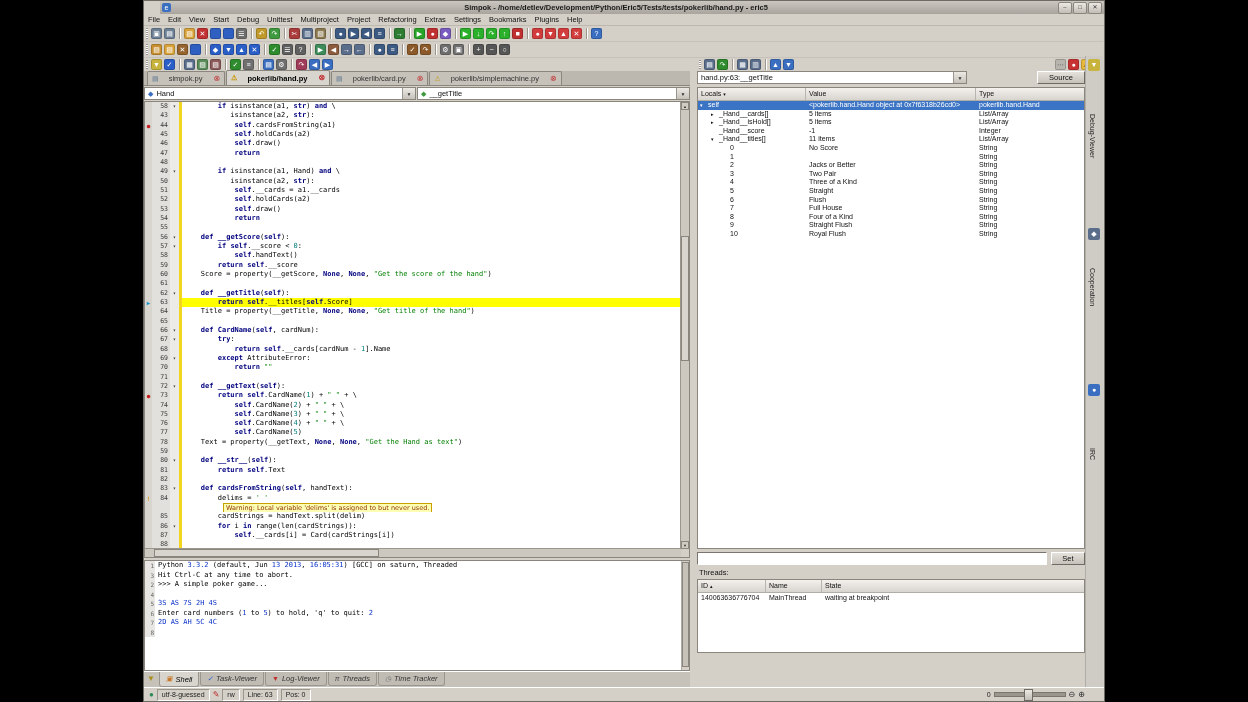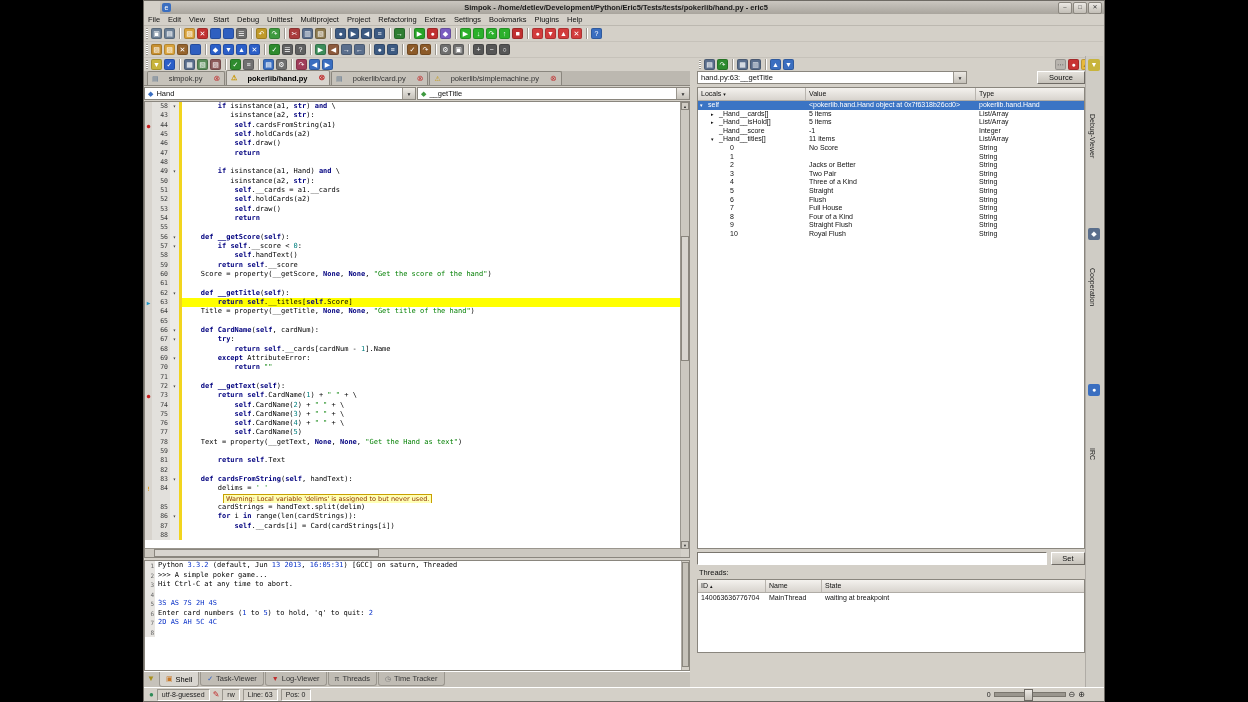--- a/index.html
+++ b/index.html
@@ -97,21 +97,21 @@
   .sh-num{width:9px;background:#e8e6e2;color:#666;font-size:6px;text-align:right;padding-right:1px;flex:0 0 auto;}
   .sh-code{flex:1;padding-left:3px;overflow:hidden;}
   .sh-vscroll{position:absolute;right:0;top:0;width:7px;bottom:0;background:#d4d0c8;border-left:1px solid #b0aca6;}
   .sh-vthumb{position:absolute;left:0;right:0;top:1px;height:96%;background:#c6c2ba;border:1px solid #8a867e;box-sizing:border-box;}
   
   .btabs{position:absolute;top:670px;left:0;width:546px;height:16px;background:#c6c2ba;
     border-top:1px solid #fff;display:flex;align-items:flex-start;padding-left:2px;gap:1px;
     font-size:7.5px;box-sizing:border-box;}
   .funnel{color:#a8901e;font-size:8px;margin:2px 3px 0 1px;}
   .btab{display:flex;align-items:center;gap:3px;padding:0 6px;height:13px;border:1px solid #9a968e;
-    border-top:none;background:#c0bcb4;border-radius:0 0 3px 3px;white-space:nowrap;color:#333;}
+    border-top:none;background:#c0bcb4;border-radius:0 0 3px 3px;white-space:nowrap;color:#333;font-style:italic;}
   .btab.active{background:#d8d5cf;height:14px;color:#000;}
   .btab-ic{font-size:7px;}
   
   .locals-panel{position:absolute;left:553px;top:86px;width:388px;height:462px;background:#fff;
     border:1px solid #8a867e;box-sizing:border-box;overflow:hidden;}
   .lv-head{display:flex;height:12px;background:linear-gradient(#f4f2ee,#d8d4ce);
     border-bottom:1px solid #b0aca6;font-size:7px;align-items:center;}
   .lv-h{padding-left:3px;border-right:1px solid #b8b4ae;height:12px;line-height:12px;box-sizing:border-box;white-space:nowrap;}
   .sort-ind{font-size:5px;margin-left:2px;}
   .lv-row{display:flex;height:8.6px;line-height:8.6px;font-size:7px;white-space:nowrap;}
@@ -352,20 +352,21 @@
         <div class="ed-row"><div class="ed-bp"></div><div class="ed-num">70</div><div class="ed-fold"></div><div class="ed-bar"></div><div class="ed-code"><span class="seg-p">            </span><span class="seg-k">return</span><span class="seg-p"> </span><span class="seg-s">""</span></div></div>
         <div class="ed-row"><div class="ed-bp"></div><div class="ed-num">71</div><div class="ed-fold"></div><div class="ed-bar"></div><div class="ed-code"></div></div>
         <div class="ed-row"><div class="ed-bp"></div><div class="ed-num">72</div><div class="ed-fold">▾</div><div class="ed-bar"></div><div class="ed-code"><span class="seg-p">    </span><span class="seg-k">def</span><span class="seg-p"> </span><span class="seg-f">__getText</span><span class="seg-p">(</span><span class="seg-k">self</span><span class="seg-p">):</span></div></div>
         <div class="ed-row"><div class="ed-bp mk-bp">●</div><div class="ed-num">73</div><div class="ed-fold"></div><div class="ed-bar"></div><div class="ed-code"><span class="seg-p">        </span><span class="seg-k">return</span><span class="seg-p"> </span><span class="seg-k">self</span><span class="seg-p">.CardName(</span><span class="seg-n">1</span><span class="seg-p">) + </span><span class="seg-s">" "</span><span class="seg-p"> + \</span></div></div>
         <div class="ed-row"><div class="ed-bp"></div><div class="ed-num">74</div><div class="ed-fold"></div><div class="ed-bar"></div><div class="ed-code"><span class="seg-p">            </span><span class="seg-k">self</span><span class="seg-p">.CardName(</span><span class="seg-n">2</span><span class="seg-p">) + </span><span class="seg-s">" "</span><span class="seg-p"> + \</span></div></div>
         <div class="ed-row"><div class="ed-bp"></div><div class="ed-num">75</div><div class="ed-fold"></div><div class="ed-bar"></div><div class="ed-code"><span class="seg-p">            </span><span class="seg-k">self</span><span class="seg-p">.CardName(</span><span class="seg-n">3</span><span class="seg-p">) + </span><span class="seg-s">" "</span><span class="seg-p"> + \</span></div></div>
         <div class="ed-row"><div class="ed-bp"></div><div class="ed-num">76</div><div class="ed-fold"></div><div class="ed-bar"></div><div class="ed-code"><span class="seg-p">            </span><span class="seg-k">self</span><span class="seg-p">.CardName(</span><span class="seg-n">4</span><span class="seg-p">) + </span><span class="seg-s">" "</span><span class="seg-p"> + \</span></div></div>
         <div class="ed-row"><div class="ed-bp"></div><div class="ed-num">77</div><div class="ed-fold"></div><div class="ed-bar"></div><div class="ed-code"><span class="seg-p">            </span><span class="seg-k">self</span><span class="seg-p">.CardName(</span><span class="seg-n">5</span><span class="seg-p">)</span></div></div>
         <div class="ed-row"><div class="ed-bp"></div><div class="ed-num">78</div><div class="ed-fold"></div><div class="ed-bar"></div><div class="ed-code"><span class="seg-p">    Text = property(__getText, </span><span class="seg-k">None</span><span class="seg-p">, </span><span class="seg-k">None</span><span class="seg-p">, </span><span class="seg-s">"Get the Hand as text"</span><span class="seg-p">)</span></div></div>
         <div class="ed-row"><div class="ed-bp"></div><div class="ed-num">59</div><div class="ed-fold"></div><div class="ed-bar"></div><div class="ed-code"></div></div>
+        <div class="ed-row"><div class="ed-bp"></div><div class="ed-num">80</div><div class="ed-fold">▾</div><div class="ed-bar"></div><div class="ed-code"><span class="seg-p">    </span><span class="seg-k">def</span><span class="seg-p"> </span><span class="seg-f">__str__</span><span class="seg-p">(</span><span class="seg-k">self</span><span class="seg-p">):</span></div></div>
         <div class="ed-row"><div class="ed-bp"></div><div class="ed-num">81</div><div class="ed-fold"></div><div class="ed-bar"></div><div class="ed-code"><span class="seg-p">        </span><span class="seg-k">return</span><span class="seg-p"> </span><span class="seg-k">self</span><span class="seg-p">.Text</span></div></div>
         <div class="ed-row"><div class="ed-bp"></div><div class="ed-num">82</div><div class="ed-fold"></div><div class="ed-bar"></div><div class="ed-code"></div></div>
         <div class="ed-row"><div class="ed-bp"></div><div class="ed-num">83</div><div class="ed-fold">▾</div><div class="ed-bar"></div><div class="ed-code"><span class="seg-p">    </span><span class="seg-k">def</span><span class="seg-p"> </span><span class="seg-f">cardsFromString</span><span class="seg-p">(</span><span class="seg-k">self</span><span class="seg-p">, handText):</span></div></div>
         <div class="ed-row"><div class="ed-bp mk-warn">!</div><div class="ed-num">84</div><div class="ed-fold"></div><div class="ed-bar"></div><div class="ed-code"><span class="seg-p">        delims = </span><span class="seg-s">' '</span></div></div>
         <div class="ed-row"><div class="ed-bp"></div><div class="ed-num"></div><div class="ed-fold"></div><div class="ed-bar"></div><div class="ed-code"><div class="ann-box" style="display: inline-block;">Warning: Local variable 'delims' is assigned to but never used.</div></div></div>
         <div class="ed-row"><div class="ed-bp"></div><div class="ed-num">85</div><div class="ed-fold"></div><div class="ed-bar"></div><div class="ed-code"><span class="seg-p">        cardStrings = handText.split(delim)</span></div></div>
         <div class="ed-row"><div class="ed-bp"></div><div class="ed-num">86</div><div class="ed-fold">▾</div><div class="ed-bar"></div><div class="ed-code"><span class="seg-p">        </span><span class="seg-k">for</span><span class="seg-p"> i </span><span class="seg-k">in</span><span class="seg-p"> range(len(cardStrings)):</span></div></div>
         <div class="ed-row"><div class="ed-bp"></div><div class="ed-num">87</div><div class="ed-fold"></div><div class="ed-bar"></div><div class="ed-code"><span class="seg-p">            </span><span class="seg-k">self</span><span class="seg-p">.__cards[i] = Card(cardStrings[i])</span></div></div>
         <div class="ed-row"><div class="ed-bp"></div><div class="ed-num">88</div><div class="ed-fold"></div><div class="ed-bar"></div><div class="ed-code"></div></div>
       </div>
@@ -376,22 +377,22 @@
     </div>
     <div class="ed-hscroll">
       <div class="ed-hthumb"></div>
     </div>
     <div class="ed-corner"></div>
   </div>
 
   <div class="shell">
     <div>
         <div class="sh-row"><div class="sh-num">1</div><div class="sh-code"><span class="seg-p">Python </span><span class="seg-b">3.3.2</span><span class="seg-p"> (default, Jun </span><span class="seg-b">13</span><span class="seg-p"> </span><span class="seg-b">2013</span><span class="seg-p">, </span><span class="seg-b">16:05:31</span><span class="seg-p">) [GCC] on saturn, Threaded</span></div></div>
+        <div class="sh-row"><div class="sh-num">3</div><div class="sh-code"><span class="seg-p">Hit Ctrl-C at any time to abort.</span></div></div>
         <div class="sh-row"><div class="sh-num">2</div><div class="sh-code"><span class="seg-p">&gt;&gt;&gt; A simple poker game...</span></div></div>
-        <div class="sh-row"><div class="sh-num">3</div><div class="sh-code"><span class="seg-p">Hit Ctrl-C at any time to abort.</span></div></div>
         <div class="sh-row"><div class="sh-num">4</div><div class="sh-code"></div></div>
         <div class="sh-row"><div class="sh-num">5</div><div class="sh-code"><span class="seg-b">3S AS 7S 2H 4S</span></div></div>
         <div class="sh-row"><div class="sh-num">6</div><div class="sh-code"><span class="seg-p">Enter card numbers (</span><span class="seg-b">1</span><span class="seg-p"> to </span><span class="seg-b">5</span><span class="seg-p">) to hold, 'q' to quit: </span><span class="seg-b">2</span></div></div>
         <div class="sh-row"><div class="sh-num">7</div><div class="sh-code"><span class="seg-b">2D AS AH 5C 4C</span></div></div>
         <div class="sh-row"><div class="sh-num">8</div><div class="sh-code"></div></div>
       </div>
     <div class="sh-vscroll">
       <div class="sh-vthumb"></div>
     </div>
   </div>

